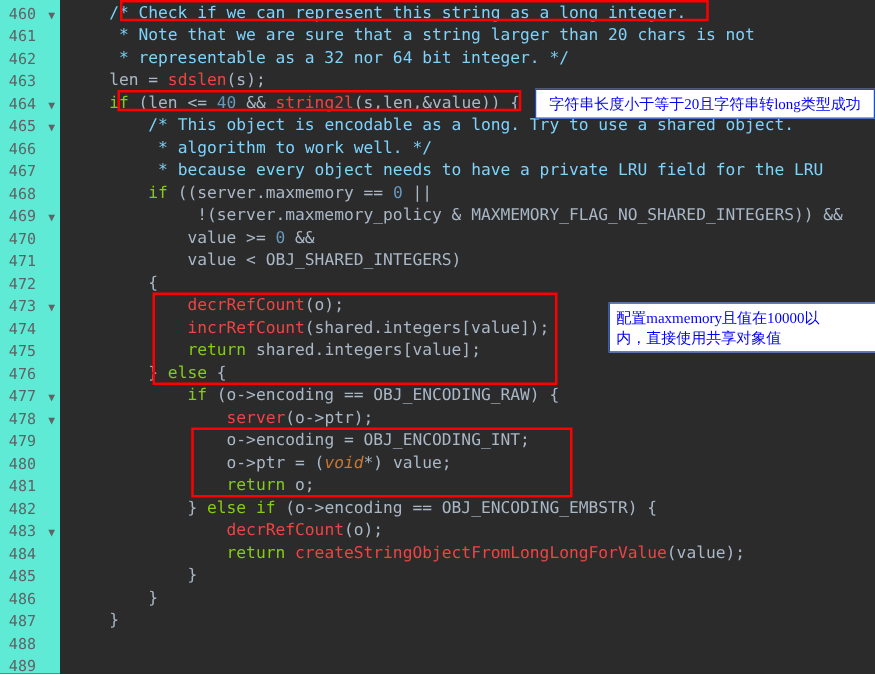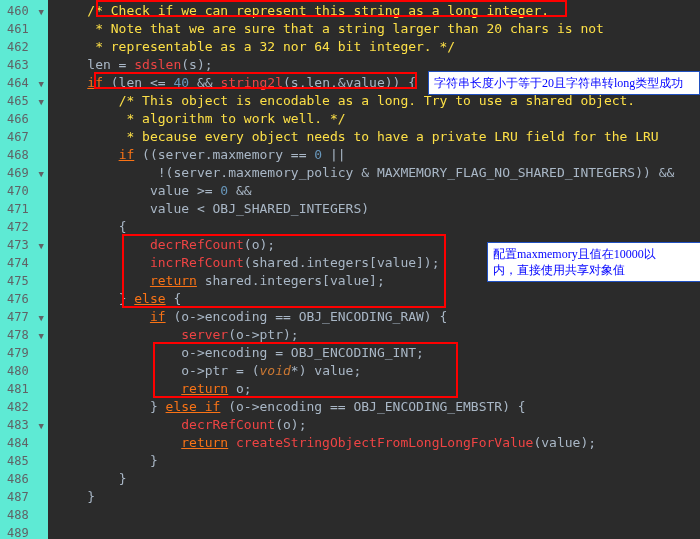--- a/index.html
+++ b/index.html
@@ -40,22 +40,22 @@
 .code {
   flex: 1;
   padding: 2px 0 2px 8px;
   position: relative;
 }
 .code .line {
   height: 18px;
   line-height: 18px;
   white-space: pre;
 }
-.cm { color: #fde047; }
-.kw { color: #f97316; text-decoration: underline; }
+.cm { color: #7dd3fc; }
+.kw { color: #84cc16; }
 .fn { color: #ef4444; }
 .num { color: #6897bb; }
 .id { color: #a9b7c6; }
 .op { color: #a9b7c6; }
 .ty { color: #cc7832; font-style: italic; }
 .redbox {
   position: absolute;
   border: 2px solid #ff0000;
   pointer-events: none;
 }
@@ -137,19 +137,19 @@
     <div class="line">    <span class="id">}</span></div>
     <div class="line"></div>
 
     <div class="redbox" style="left:48px; top:0px; width:471px; height:17px;"></div>
     <div class="redbox" style="left:46px; top:72px; width:323px; height:17px;"></div>
     <div class="redbox" style="left:74px; top:234px; width:324px; height:74px;"></div>
     <div class="redbox" style="left:105px; top:342px; width:305px; height:56px;"></div>
   </div>
 </div>
 
-<div class="annotation" style="left:428px; top:71px; width:272px;">
+<div class="annotation" style="left:428px; top:71px; width:272px;text-align:center;">
   <span>字符串长度小于等于20且字符串转long类型成功</span>
 </div>
 <div class="annotation" style="left:487px; top:242px; width:234px;">
   <span>配置maxmemory且值在10000以</span><br>
   <span>内，直接使用共享对象值</span>
 </div>
 
 </body></html>

